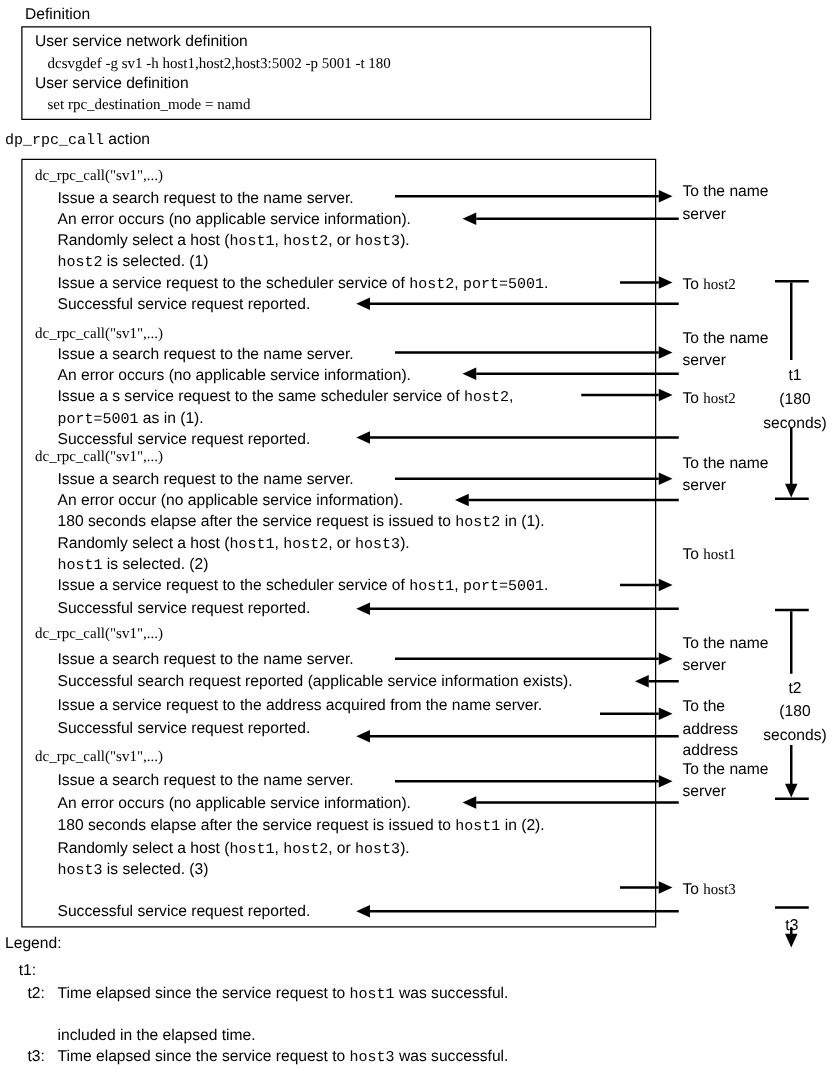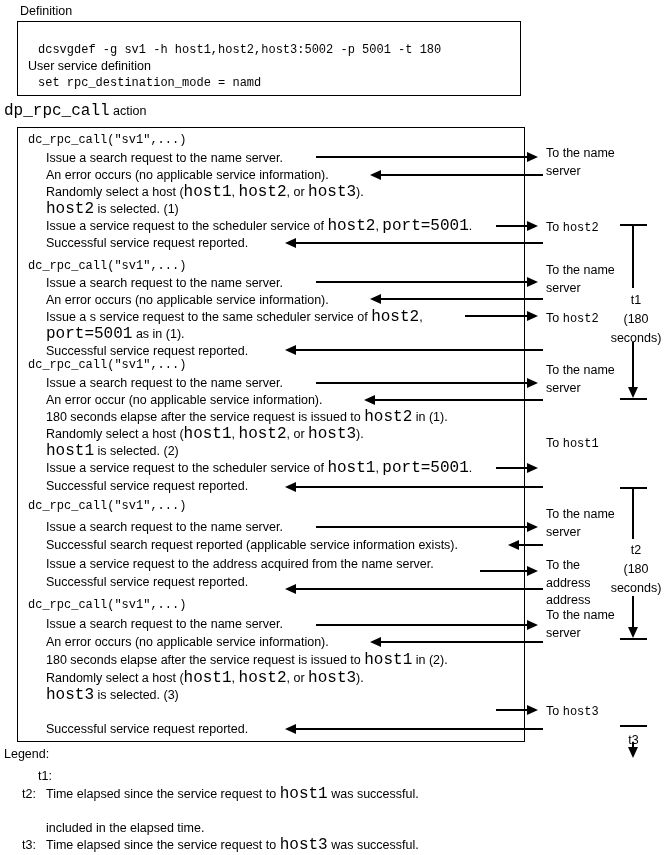--- a/index.html
+++ b/index.html
@@ -1,21 +1,21 @@
 <!DOCTYPE html>
 <html><head>
 <meta charset="utf-8">
 <style>
   html,body{margin:0;padding:0;background:#fff}
   .page{position:relative;width:669px;height:855px;background:#ffffff;color:#000;
         font-family:"Liberation Sans",sans-serif;font-size:12.5px;overflow:hidden}
   .abs{position:absolute;white-space:nowrap;line-height:14px}
   .sans{font-family:"Liberation Sans",sans-serif;font-size:12.5px}
-  .mono, .mono span{font-family:Liberation Mono, monospace;font-size:12px}
-  .abs .mono{font-family:"Liberation Mono","DejaVu Sans Mono",monospace;font-size:16px}
+  .mono, .mono span{font-family:Liberation Serif, serif;font-size:12px}
+  .abs .mono{font-family:"Liberation Mono","DejaVu Sans Mono",monospace;font-size:12px}
   .box{position:absolute;border:1px solid #000;background:transparent}
   .arr{position:absolute;height:2px;background:#000}
   .ah-r{position:absolute;right:-11px;top:-4px;width:0;height:0;
         border-left:11px solid #000;border-top:5px solid transparent;border-bottom:5px solid transparent}
   .ah-l{position:absolute;left:-11px;top:-4px;width:0;height:0;
         border-right:11px solid #000;border-top:5px solid transparent;border-bottom:5px solid transparent}
   .ah-d{position:absolute;width:0;height:0;border-top:11px solid #000;
         border-left:5px solid transparent;border-right:5px solid transparent}
   .vline{position:absolute;width:2px;background:#000}
   .tick{position:absolute;height:2px;background:#000}
@@ -23,20 +23,21 @@
   .tlabel{position:absolute;text-align:center;line-height:19px;white-space:nowrap}
 </style>
 </head>
 <body>
 
 <div class="page">
 
   <div class="abs sans" style="left:20px;top:4px">Definition</div>
 
   <div class="box" style="left:17px;top:21px;width:502px;height:73px"></div>
+  <div class="abs sans" style="left:28px;top:26px">User service network definition</div>
   <div class="abs mono" style="left:38px;top:43px">dcsvgdef -g sv1 -h host1,host2,host3:5002 -p 5001 -t 180</div>
   <div class="abs sans" style="left:28px;top:59px">User service definition</div>
   <div class="abs mono" style="left:38px;top:76px">set rpc_destination_mode = namd</div>
 
   <div class="abs" style="left:4px;top:104px">
     <span class="mono">dp_rpc_call</span><span class="sans"> action</span>
   </div>
 
   <div class="box" style="left:17px;top:127px;width:506px;height:613px"></div>
 
@@ -162,20 +163,20 @@
   <div class="vline" style="left:632px;top:596px;height:32px"></div>
   <i class="ah-d" style="left:628px;top:627px"></i>
   <div class="tick" style="left:620px;top:638px;width:27px"></div>
 
   <div class="tick" style="left:620px;top:725px;width:27px"></div>
   <div class="tlabel sans" style="left:620px;top:731px;width:27px"><span>t3</span></div>
   <div class="vline" style="left:632px;top:742px;height:6px"></div>
   <i class="ah-d" style="left:628px;top:747px"></i>
 
   <div class="abs sans" style="left:4px;top:747px">Legend:</div>
-  <div class="abs sans" style="left:38px;top:769px">t1:</div>
+  <div class="abs sans" style="left:15px;top:769px">t1:</div>
   <div class="abs sans" style="left:22px;top:787px">t2:</div>
   <div class="abs sans" style="left:46px;top:787px"><span>Time elapsed since the service request to </span><span class="mono">host1</span><span> was successful.</span></div>
   <div class="abs sans" style="left:46px;top:821px"><span>included in the elapsed time.</span></div>
   <div class="abs sans" style="left:22px;top:838px">t3:</div>
   <div class="abs sans" style="left:46px;top:838px"><span>Time elapsed since the service request to </span><span class="mono">host3</span><span> was successful.</span></div>
 
 </div>
 
 </body></html>

